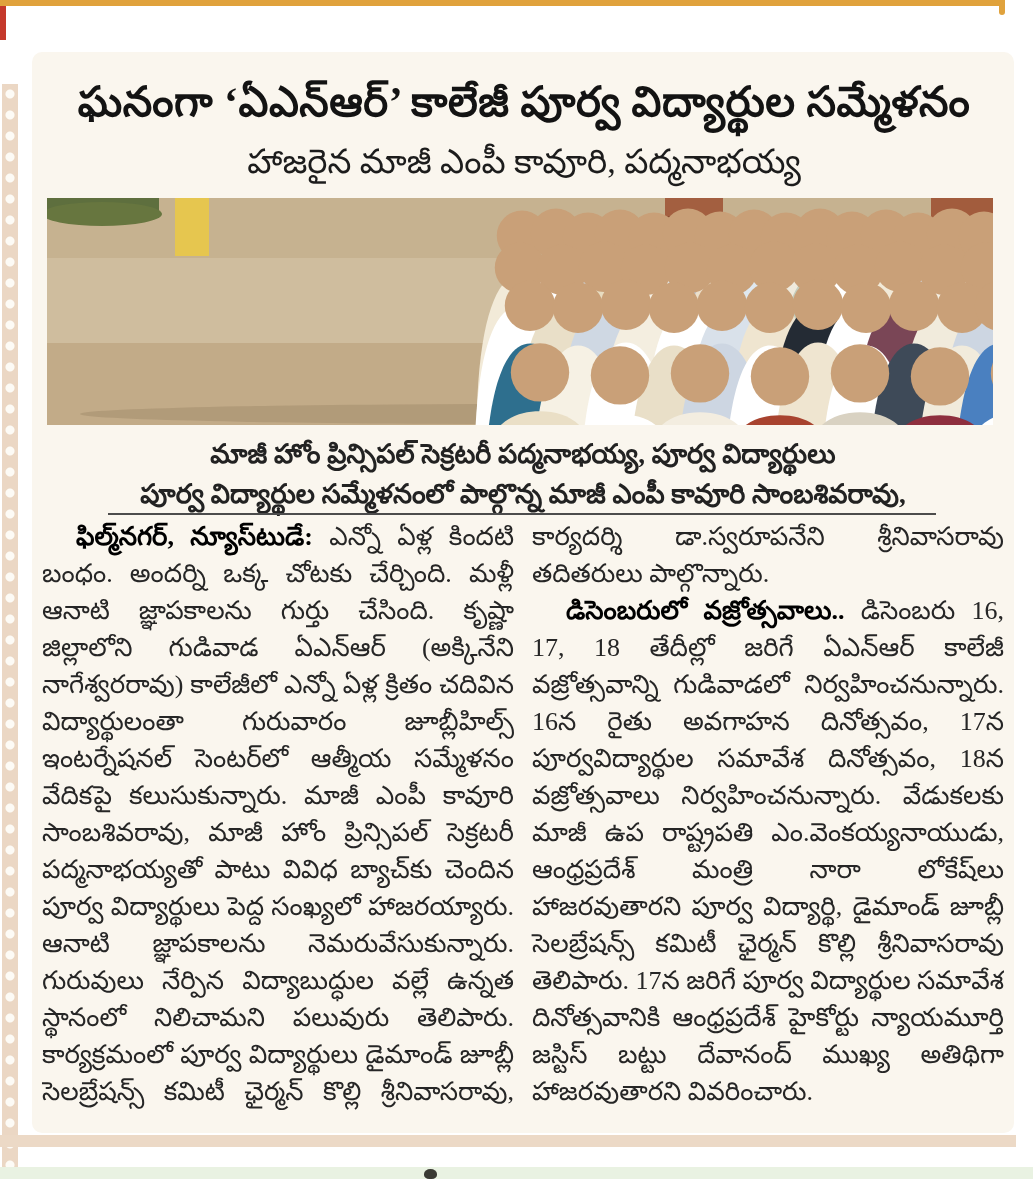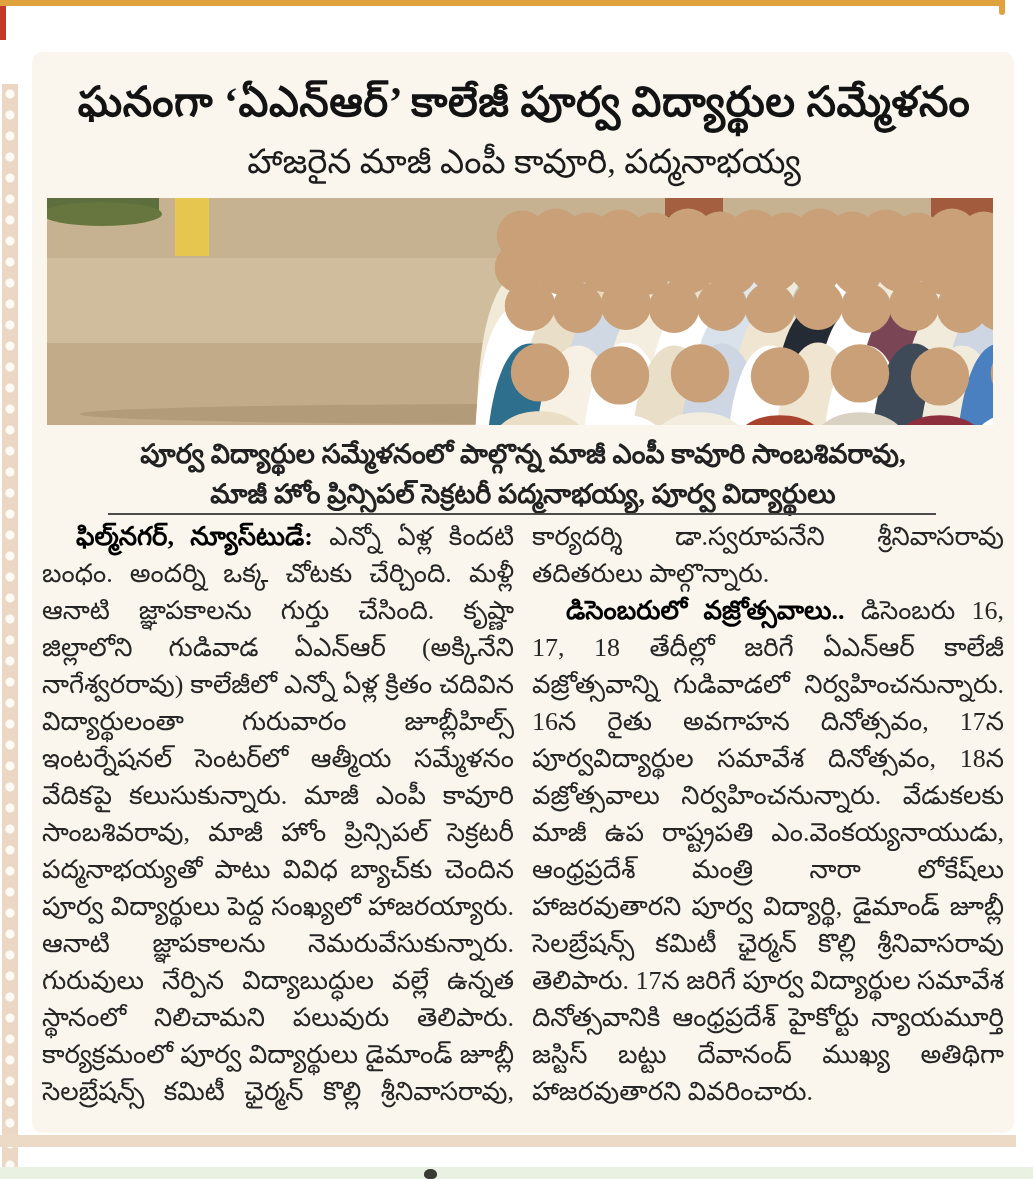--- a/index.html
+++ b/index.html
@@ -187,22 +187,22 @@
         <use href="#pt" x="500" y="143" color="#ffffff"></use>
         <use href="#pt" x="580" y="146" color="#efe8d8"></use>
         <use href="#pt" x="660" y="143" color="#cdd7e2"></use>
         <use href="#pt" x="740" y="146" color="#f1ebdc"></use>
         <use href="#pt" x="820" y="143" color="#dce3ea"></use>
         <use href="#pt" x="890" y="146" color="#efe6d2"></use>
     </g>
   </svg>
 
   <div class="caption">
+    <div>మాజీ హోం ప్రిన్సిపల్ సెక్రటరీ పద్మనాభయ్య, పూర్వ విద్యార్థులు</div>
     <div>పూర్వ విద్యార్థుల సమ్మేళనంలో పాల్గొన్న మాజీ ఎంపీ కావూరి సాంబశివరావు,</div>
-    <div>మాజీ హోం ప్రిన్సిపల్ సెక్రటరీ పద్మనాభయ్య, పూర్వ విద్యార్థులు</div>
   </div>
 
   <div class="rule"></div>
 
   <div class="body-text">
     <p><b class="lead">ఫిల్మ్‌నగర్, న్యూస్‌టుడే:</b> <span>ఎన్నో ఏళ్ల కిందటి బంధం. అందర్ని ఒక్క చోటకు చేర్చింది. మళ్లీ ఆనాటి జ్ఞాపకాలను గుర్తు చేసింది. కృష్ణా జిల్లాలోని గుడివాడ ఏఎన్ఆర్ (అక్కినేని నాగేశ్వరరావు) కాలేజీలో ఎన్నో ఏళ్ల క్రితం చదివిన విద్యార్థులంతా గురువారం జూబ్లీహిల్స్ ఇంటర్నేషనల్ సెంటర్‌లో ఆత్మీయ సమ్మేళనం వేదికపై కలుసుకున్నారు. మాజీ ఎంపీ కావూరి సాంబశివరావు, మాజీ హోం ప్రిన్సిపల్ సెక్రటరీ పద్మనాభయ్యతో పాటు వివిధ బ్యాచ్‌కు చెందిన పూర్వ విద్యార్థులు పెద్ద సంఖ్యలో హాజరయ్యారు. ఆనాటి జ్ఞాపకాలను నెమరువేసుకున్నారు. గురువులు నేర్పిన విద్యాబుద్ధుల వల్లే ఉన్నత స్థానంలో నిలిచామని పలువురు తెలిపారు. కార్యక్రమంలో పూర్వ విద్యార్థులు డైమాండ్ జూబ్లీ సెలబ్రేషన్స్ కమిటీ ఛైర్మన్ కొల్లి శ్రీనివాసరావు, కార్యదర్శి డా.స్వరూపనేని శ్రీనివాసరావు తదితరులు పాల్గొన్నారు.</span></p>
     <p><b class="lead">డిసెంబరులో వజ్రోత్సవాలు..</b> <span>డిసెంబరు 16, 17, 18 తేదీల్లో జరిగే ఏఎన్ఆర్ కాలేజీ వజ్రోత్సవాన్ని గుడివాడలో నిర్వహించనున్నారు. 16న రైతు అవగాహన దినోత్సవం, 17న పూర్వవిద్యార్థుల సమావేశ దినోత్సవం, 18న వజ్రోత్సవాలు నిర్వహించనున్నారు. వేడుకలకు మాజీ ఉప రాష్ట్రపతి ఎం.వెంకయ్యనాయుడు, ఆంధ్రప్రదేశ్ మంత్రి నారా లోకేష్‌లు హాజరవుతారని పూర్వ విద్యార్థి, డైమాండ్ జూబ్లీ సెలబ్రేషన్స్ కమిటీ ఛైర్మన్ కొల్లి శ్రీనివాసరావు తెలిపారు. 17న జరిగే పూర్వ విద్యార్థుల సమావేశ దినోత్సవానికి ఆంధ్రప్రదేశ్ హైకోర్టు న్యాయమూర్తి జస్టిస్ బట్టు దేవానంద్ ముఖ్య అతిథిగా హాజరవుతారని వివరించారు.</span></p>
   </div>
 </div>
 

